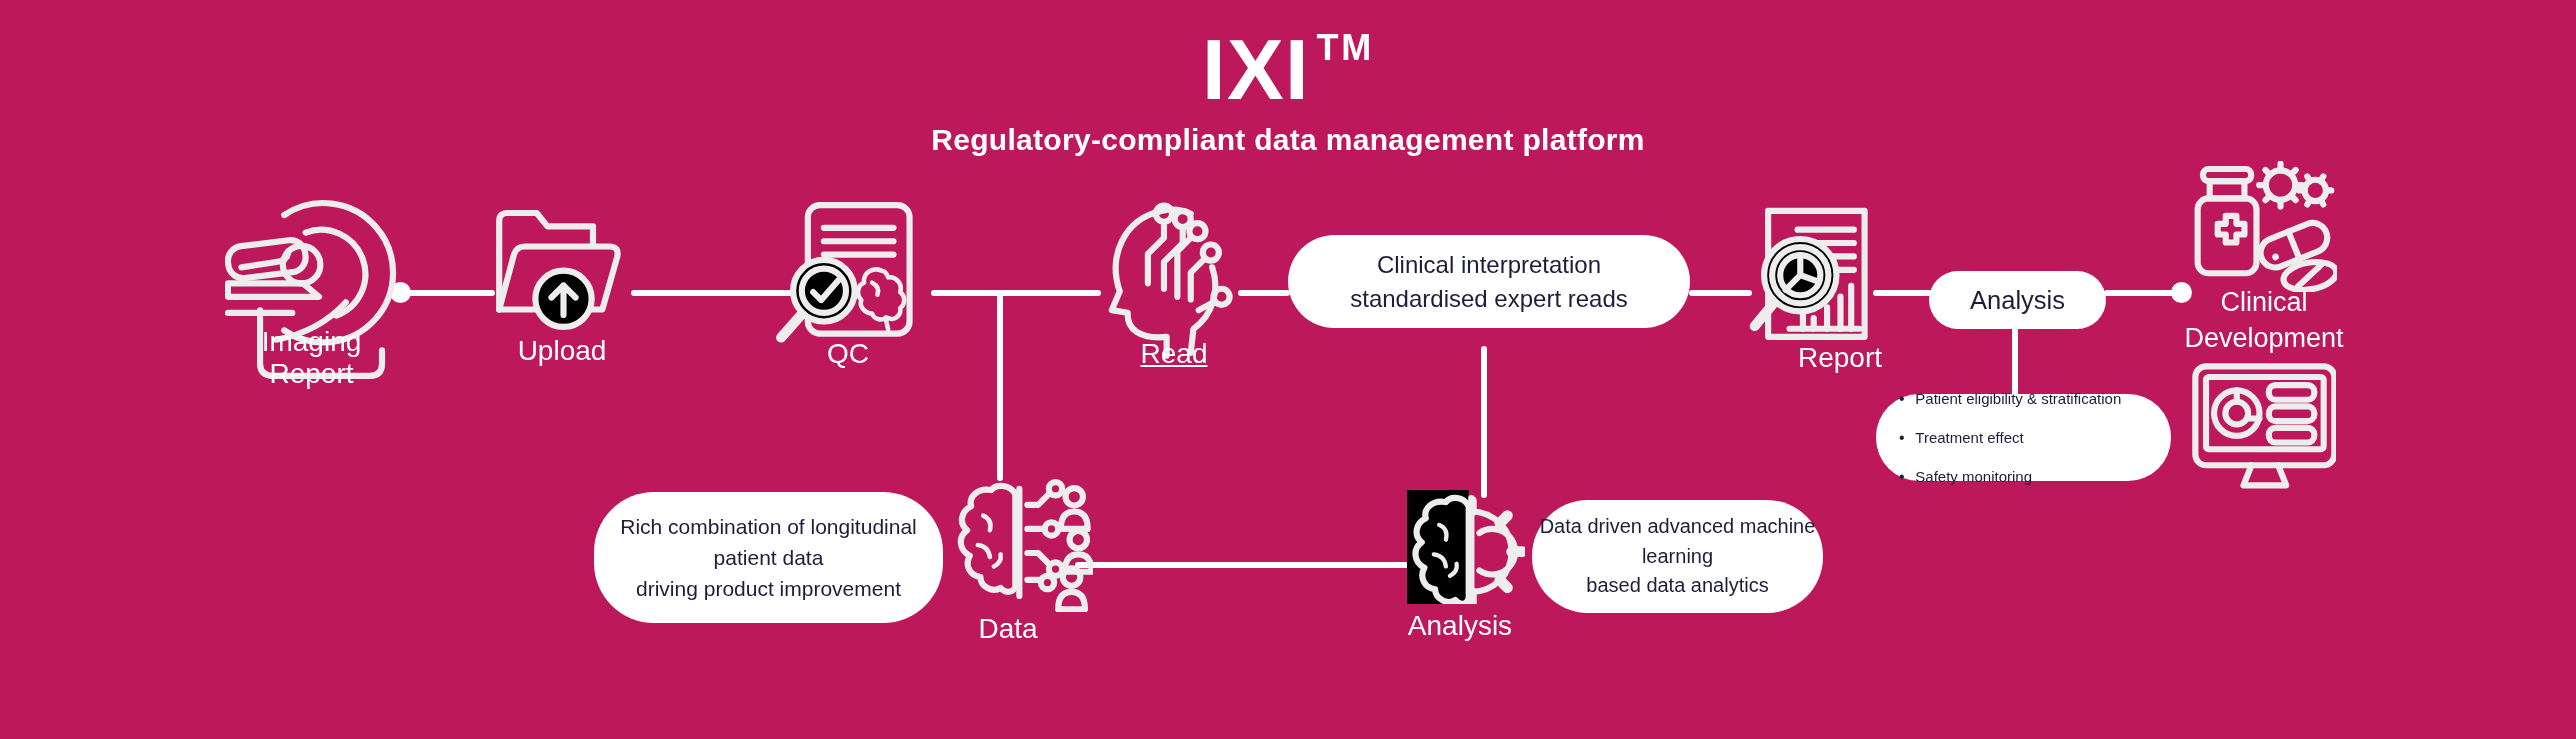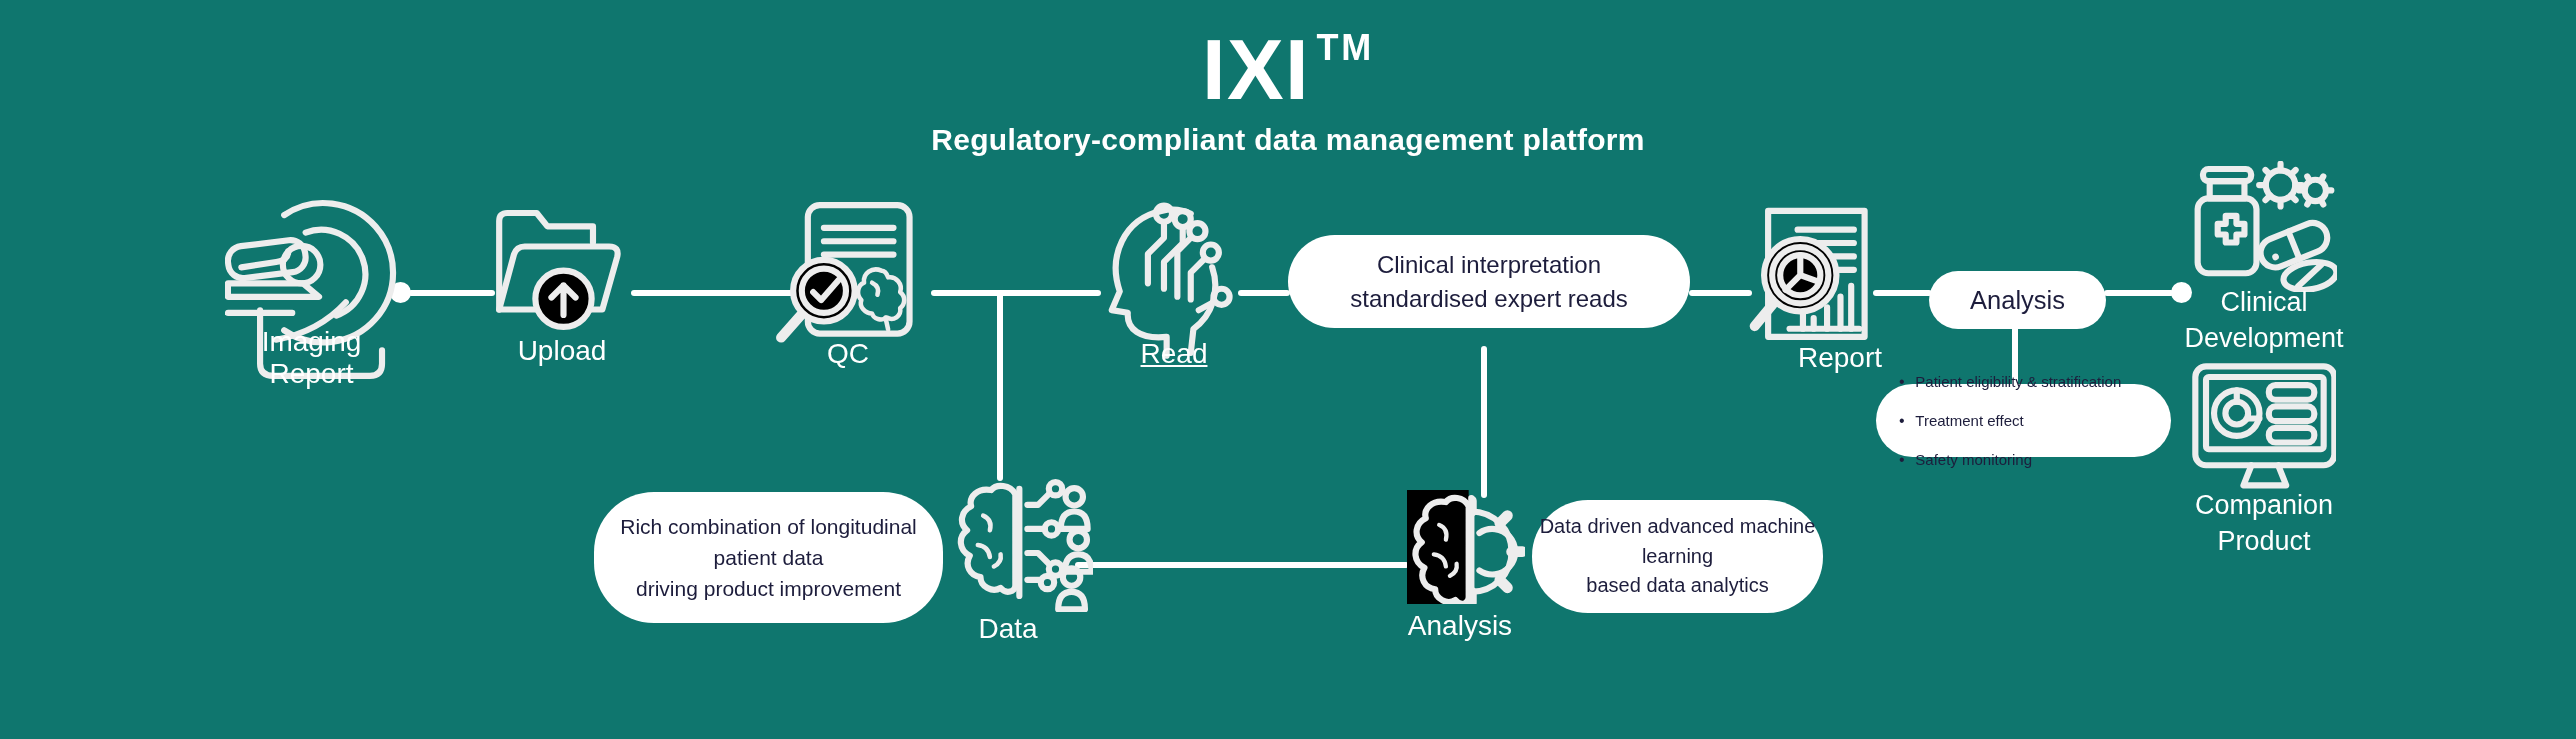--- a/index.html
+++ b/index.html
@@ -1,17 +1,17 @@
 <!DOCTYPE html>
 <html style="font-size:10.7px"><head>
 <meta charset="utf-8">
 <style>
   html,body{margin:0;padding:0;background:#000;}
   #stage{
-    position:relative;width:2576px;height:739px;background:#0f766e;overflow:hidden;
+    position:relative;width:2576px;height:739px;background:#be185d;overflow:hidden;
     font-family:"Liberation Sans", sans-serif;
   }
   
   .header{position:absolute;left:0;right:0;top:27px;text-align:center;color:#fff;}
   .brand{font-size:85px;font-weight:600;letter-spacing:1.3px;line-height:1;}
   .brand .tm{font-size:36px;font-weight:600;letter-spacing:2.7px;position:relative;top:-39px;margin-left:6.7px;}
   .subtitle{margin-top:10.7px;font-size:30px;font-weight:600;letter-spacing:0.3px;}
   
   .hline,.vline{position:absolute;background:#fff;border-radius:3.4px;}
   .hline{height:6px;}
@@ -137,21 +137,21 @@
       <circle class="stroke" cx="42" cy="56" r="21"></circle>
       <circle class="stroke" cx="42" cy="56" r="15"></circle>
       <path class="stroke" d="M42 56 V41 M42 56 L56 61 M42 56 L31 67"></path>
       <path class="stroke-thick" d="M22 77 L8 94"></path>
     </svg>
   </div>
   <div class="label" style="left:1748px;top:342px;width:134px;text-align:right;">Report</div>
 
   <div class="bubble pill" style="left:1929px;top:271px;width:177px;height:58px;">Analysis</div>
 
-  <div class="bubble bullets" style="left:1876px;top:384px;width:295px;height:73px;">
+  <div class="bubble bullets" style="left:1876px;top:394px;width:295px;height:87px;">
     <ul>
       <li><span>Patient eligibility &amp; stratification</span></li>
       <li><span>Treatment effect</span></li>
       <li><span>Safety monitoring</span></li>
     </ul>
   </div>
 
   <div class="icon" style="left:2192px;top:161px;width:145px;height:131px;">
     <svg viewBox="0 0 108 98">
       <rect class="stroke" x="8" y="6" width="36" height="9" rx="4"></rect>
@@ -182,22 +182,20 @@
       <rect class="stroke" x="11" y="12" width="88" height="54" rx="2"></rect>
       <circle class="stroke" cx="34" cy="39" r="17"></circle>
       <circle class="stroke" cx="34" cy="39" r="8.5"></circle>
       <path class="stroke" d="M34 22 V30.5 M42.5 43 H51"></path>
       <rect class="stroke" x="58" y="18" width="34" height="11" rx="5"></rect>
       <rect class="stroke" x="58" y="34" width="34" height="11" rx="5"></rect>
       <rect class="stroke" x="58" y="50" width="34" height="11" rx="5"></rect>
       <path class="stroke" d="M45 78 L39 93 H71 L65 78"></path>
     </svg>
   </div>
-  <div class="label small" style="left:2177px;top:487px;width:174px;">Companion
-Product</div>
 
   <div class="bubble note-l" style="left:594px;top:492px;width:349px;height:131px;">Rich combination of longitudinal patient data
 driving product improvement</div>
 
   <div class="icon" style="left:943px;top:478px;width:150px;height:134px;">
     <svg viewBox="0 0 112 100">
       <path class="stroke" d="M54 12 C50 5 40 4 36 9 C26 7 19 14 21 21 C13 25 12 34 18 39 C11 44 12 54 20 58 C16 65 20 73 28 74 C28 81 37 86 43 82 C47 87 54 85 54 80 L54 12"></path>
       <path class="stroke" style="stroke-width:3.4" d="M30 28 q7 3 5 11 M26 50 q8 1 9 9 M38 66 q6 -3 5 -9"></path>
       <path class="stroke" d="M57 8 V88"></path>
       <path class="stroke" d="M63 20 h8 l8 -8"></path>

